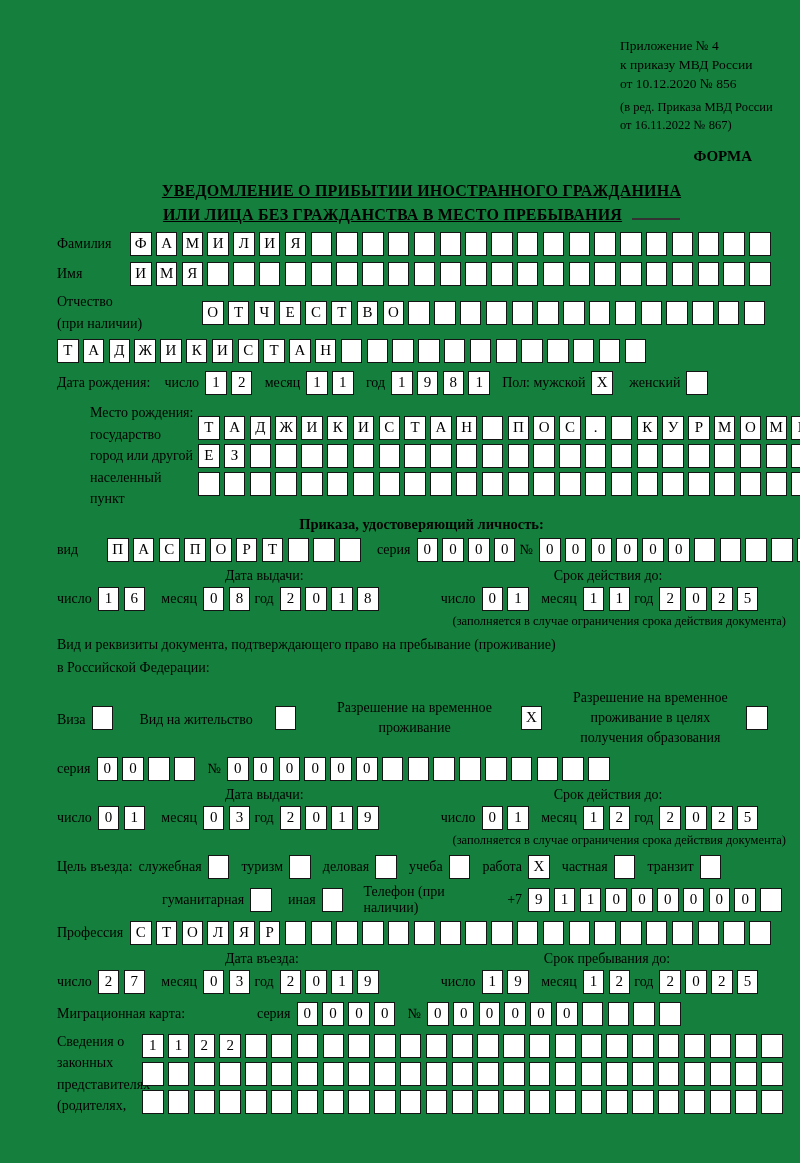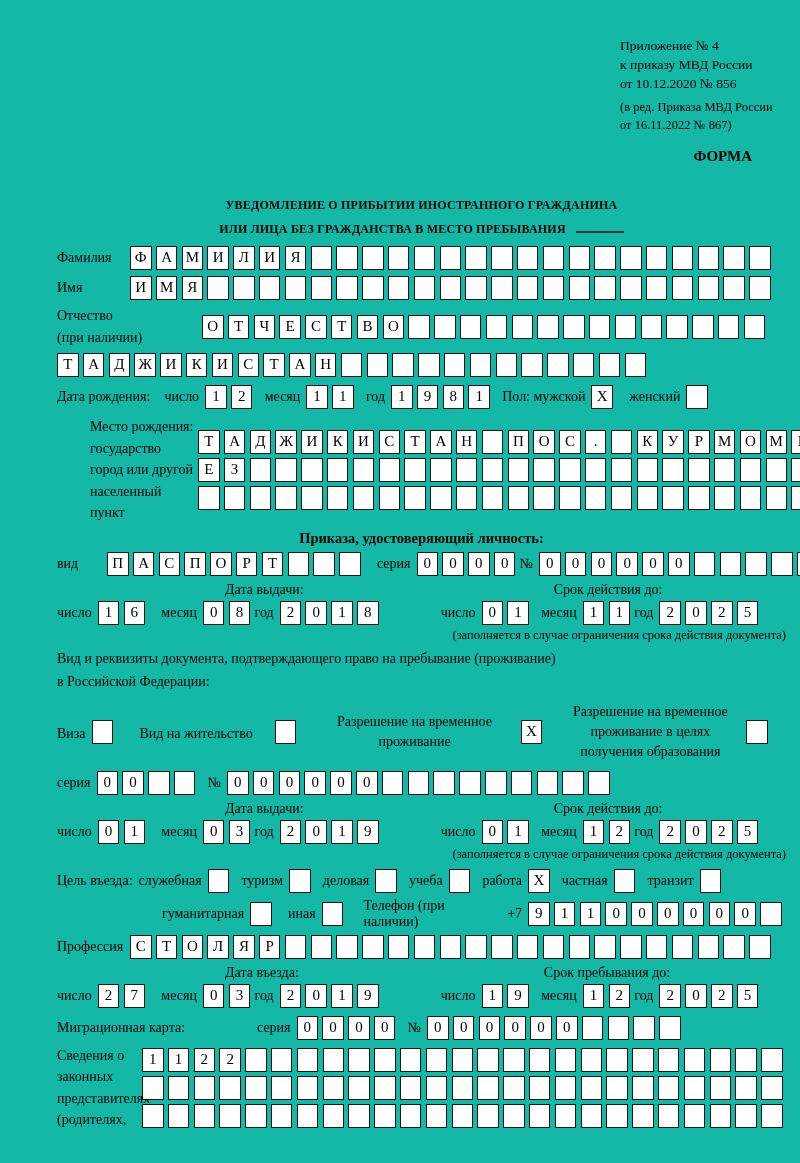--- a/index.html
+++ b/index.html
@@ -1,29 +1,29 @@
 <!DOCTYPE html>
 <html><head>
 <meta charset="utf-8">
 <style>
   html,body{margin:0;padding:0;background:#e8e8e8;}
   .page{
     position:relative;
     width:800px;height:1163px;
-    background:#14b8a6;
+    background:#15803d;
     color:#000;
     font-family:"Liberation Serif","DejaVu Serif",serif;
     box-sizing:border-box;
     padding:36px 14px 10px 57px;
     overflow:hidden;
   }
   .appendix{margin-left:563px;font-size:13.5px;line-height:19px;}
   .appendix .small{font-size:12.5px;line-height:18px;}
   .forma{text-align:right;padding-right:34px;font-weight:bold;font-size:15px;margin-top:14px;}
-  .title{text-align:center;font-weight:bold;font-size:12px;line-height:24px;margin-top:28px;letter-spacing:.2px;}
+  .title{text-align:center;font-weight:bold;font-size:16px;line-height:24px;margin-top:14px;letter-spacing:.2px;text-decoration:underline;}
   .title .uline{display:inline-block;width:48px;border-bottom:2px solid #333;height:14px;margin-left:10px;}
   .sect{font-weight:bold;font-size:15px;margin-top:17px;letter-spacing:.2px;white-space:nowrap;}
   .frow{display:flex;align-items:center;margin-top:4px;min-height:26px;font-size:14px;}
   .frow.top{align-items:center;}
   .flabel{flex:0 0 auto;font-size:14px;}
   .lw73{width:73px;} .lw145{width:145px;} .lw118{width:118px;} .lw108{width:108px;margin-left:33px;} .lw85{width:85px;} .lw50{width:50px;} .lw200{width:200px;}
   .cells{display:inline-flex;flex:0 0 auto;}
   .cell{
     display:inline-block;box-sizing:border-box;
     width:21.5px;height:24px;border:1.6px solid #141414;

